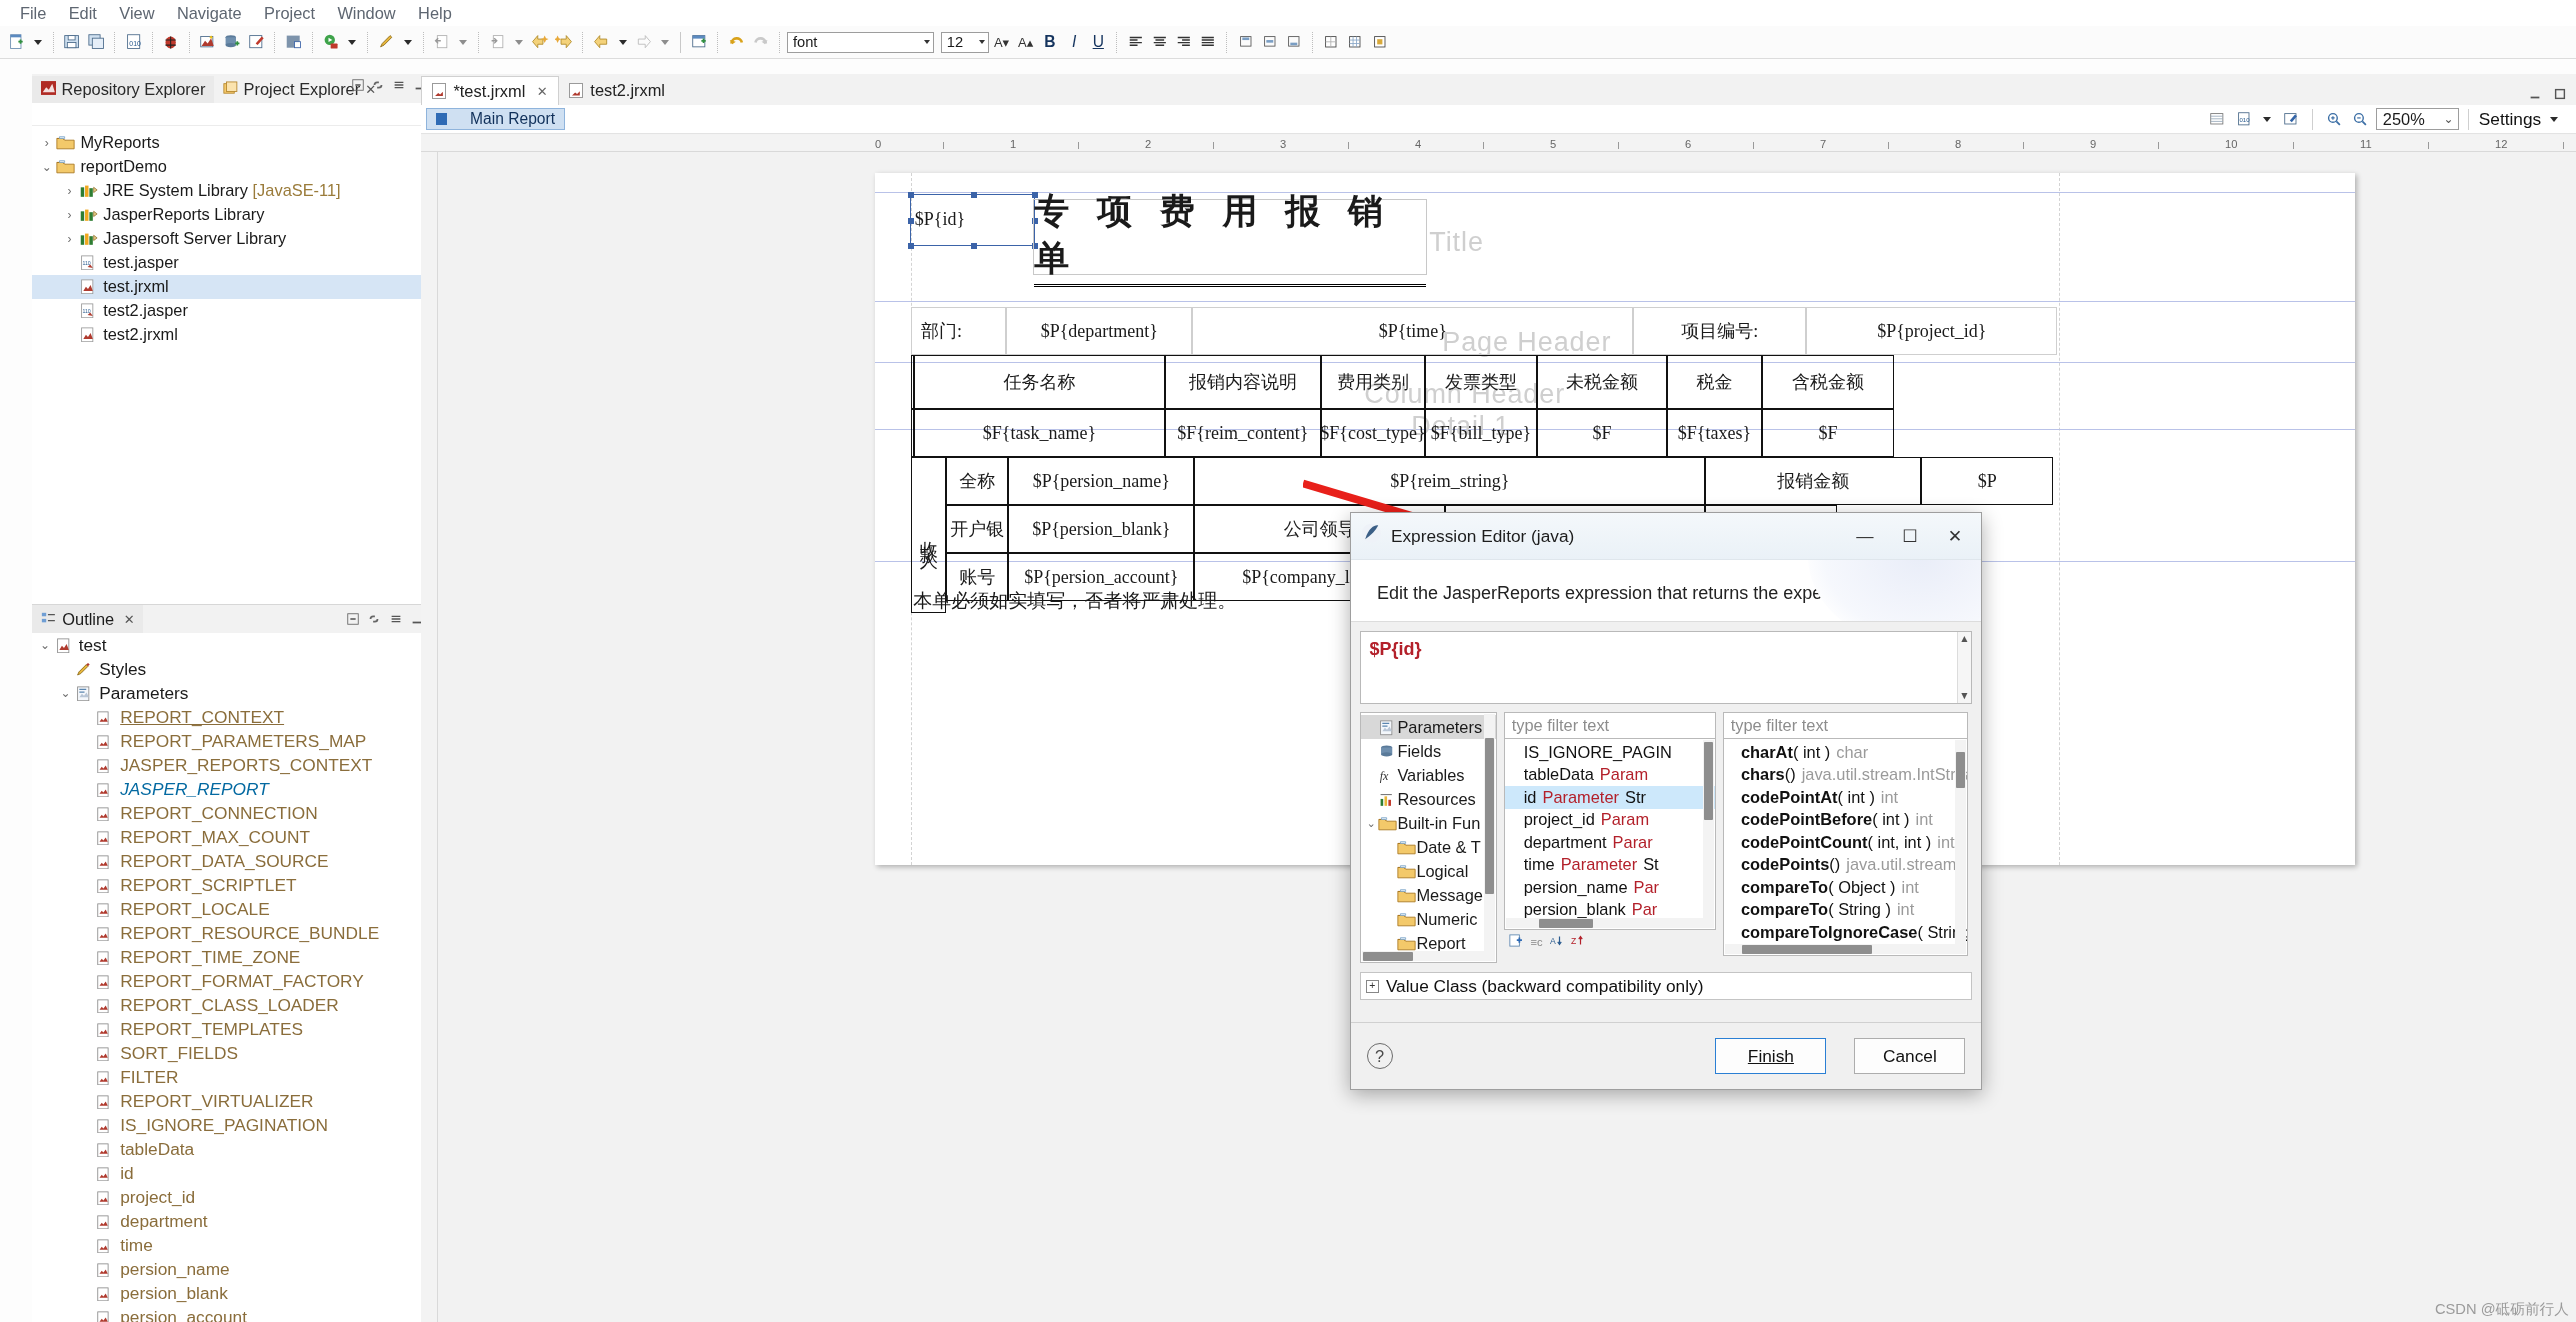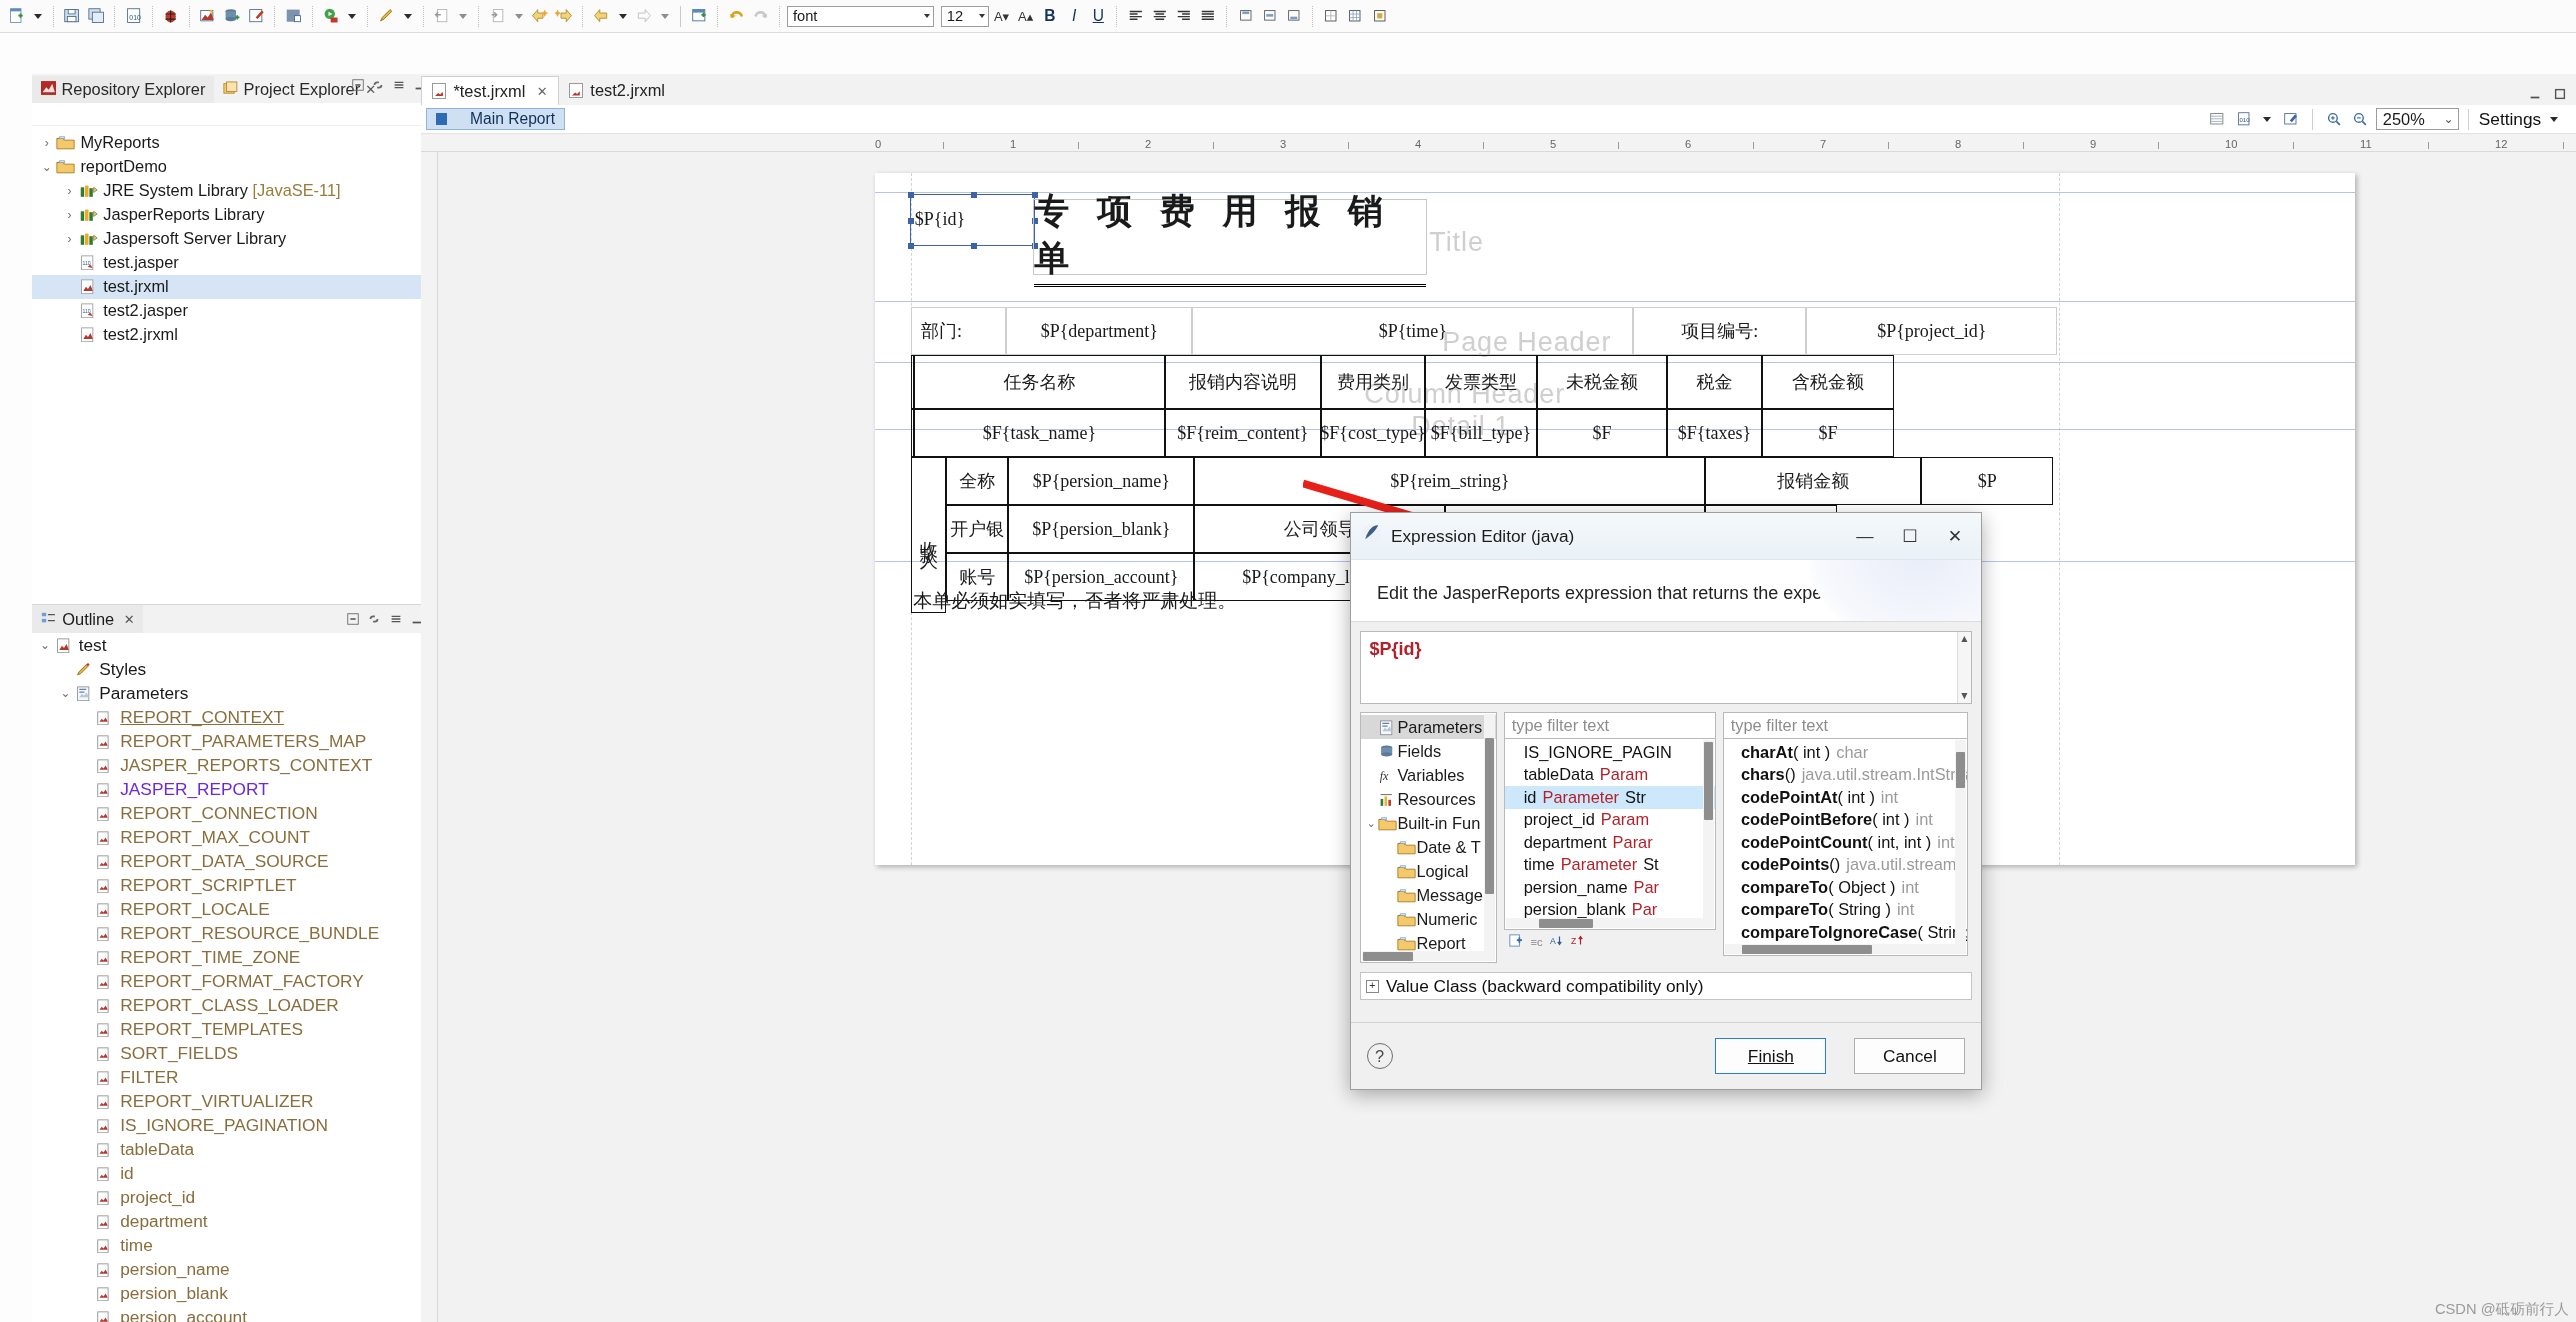--- a/index.html
+++ b/index.html
@@ -183,20 +183,29 @@
 
   .arrow-red{position:absolute;pointer-events:none;}
   .status{position:absolute;right:7px;bottom:3.5px;font-size:14.7px;color:#9b9b9b;}
 </style>
 </head>
 <body>
 
 <div class="app">
 
 
+  <div class="menubar">
+    <span class="mi">File</span>
+    <span class="mi">Edit</span>
+    <span class="mi">View</span>
+    <span class="mi">Navigate</span>
+    <span class="mi">Project</span>
+    <span class="mi">Window</span>
+    <span class="mi">Help</span>
+  </div>
 
   <div class="toolbar">
     <span class="tb-ico">
       <svg width="17.3" height="17.3" viewBox="0 0 20 20">
           <rect x="3" y="2" width="12" height="16" fill="#fff" stroke="#6a8cb0"></rect>
           <rect x="3" y="2" width="12" height="3" fill="#5b8ac0"></rect>
           <path d="M12 10 l5 0 M14.5 7.5 l0 5" stroke="#2f8f3f" stroke-width="2"></path>
         </svg>
     </span>
     <span class="caret"></span>
@@ -649,21 +658,21 @@
                   <path d="M4 12.5 l2.6-3.6 2 2.2 2.6-3.6 2.4 5z" fill="#b03a2e"></path>
                 </svg></span>
               <span class="ntext param-name" style="color: rgb(138, 109, 59);">JASPER_REPORTS_CONTEXT</span>
             </div>
             <div class="node" style="height: 24px; padding-left: 45px;">
               <span class="twisty"></span>
               <span class="ni"><svg width="15.6" height="14.7" viewBox="0 0 18 17">
                   <rect x="2" y="1" width="12" height="15" fill="#fff" stroke="#8d8d8d"></rect>
                   <path d="M4 12.5 l2.6-3.6 2 2.2 2.6-3.6 2.4 5z" fill="#b03a2e"></path>
                 </svg></span>
-              <span class="ntext param-name" style="color: #6d28d9;">JASPER_REPORT</span>
+              <span class="ntext param-name" style="color: #0369a1; font-style: italic;">JASPER_REPORT</span>
             </div>
             <div class="node" style="height: 24px; padding-left: 45px;">
               <span class="twisty"></span>
               <span class="ni"><svg width="15.6" height="14.7" viewBox="0 0 18 17">
                   <rect x="2" y="1" width="12" height="15" fill="#fff" stroke="#8d8d8d"></rect>
                   <path d="M4 12.5 l2.6-3.6 2 2.2 2.6-3.6 2.4 5z" fill="#b03a2e"></path>
                 </svg></span>
               <span class="ntext param-name" style="color: rgb(138, 109, 59);">REPORT_CONNECTION</span>
             </div>
             <div class="node" style="height: 24px; padding-left: 45px;">

